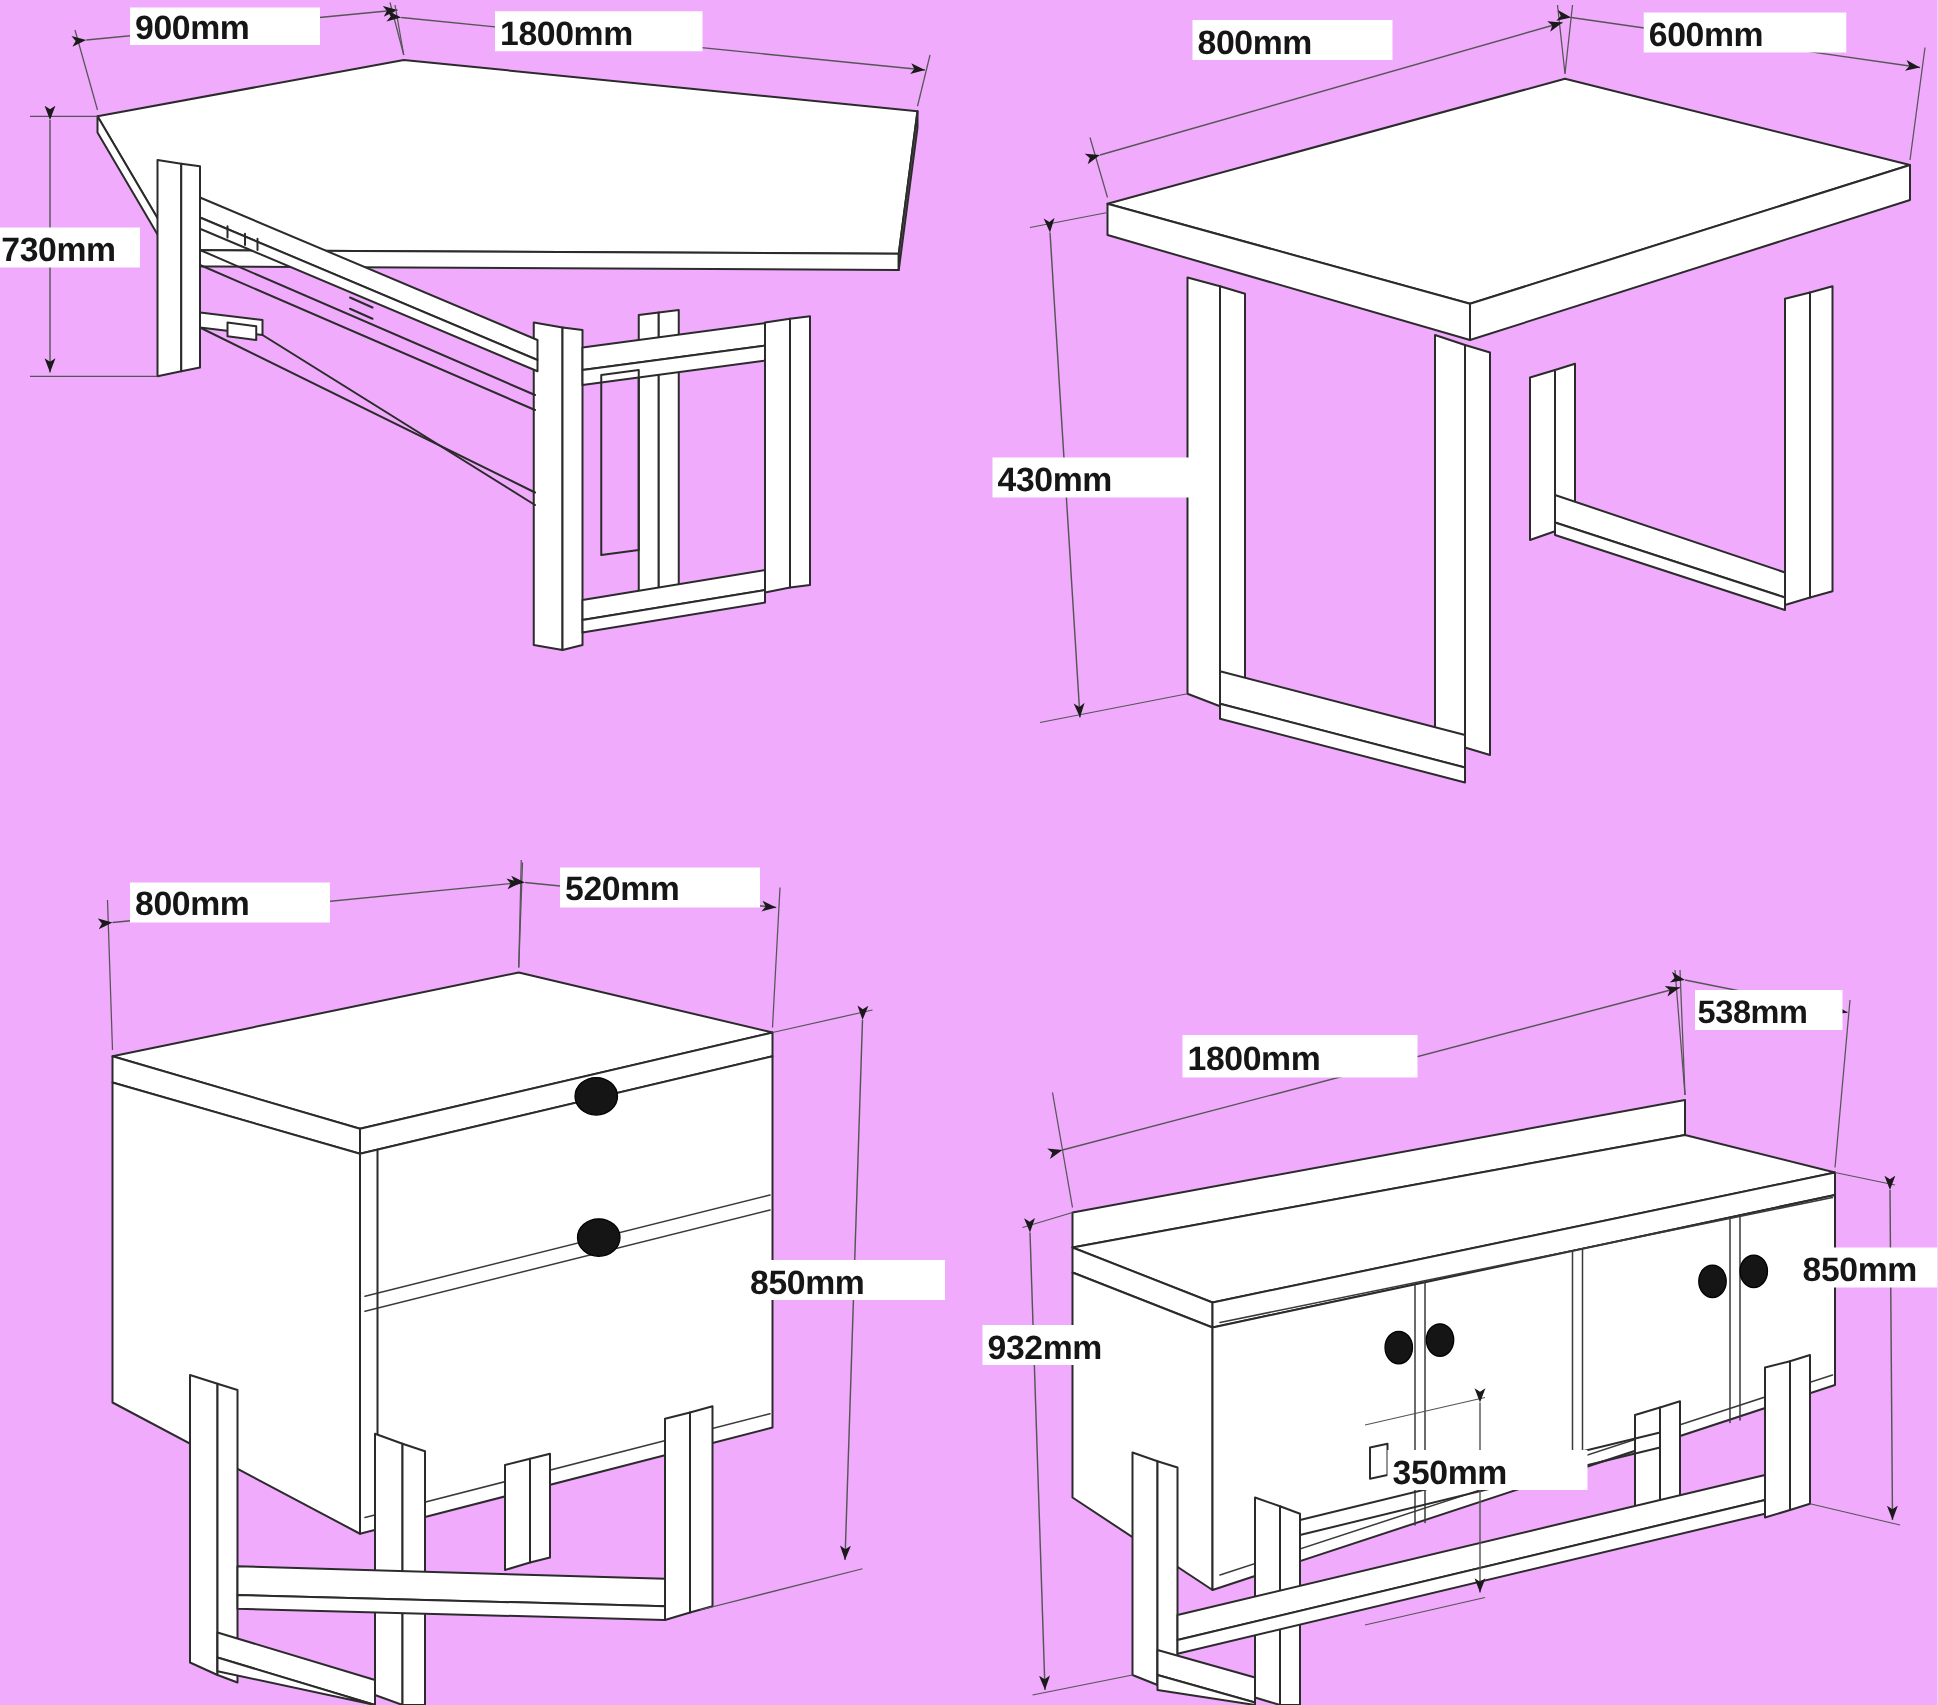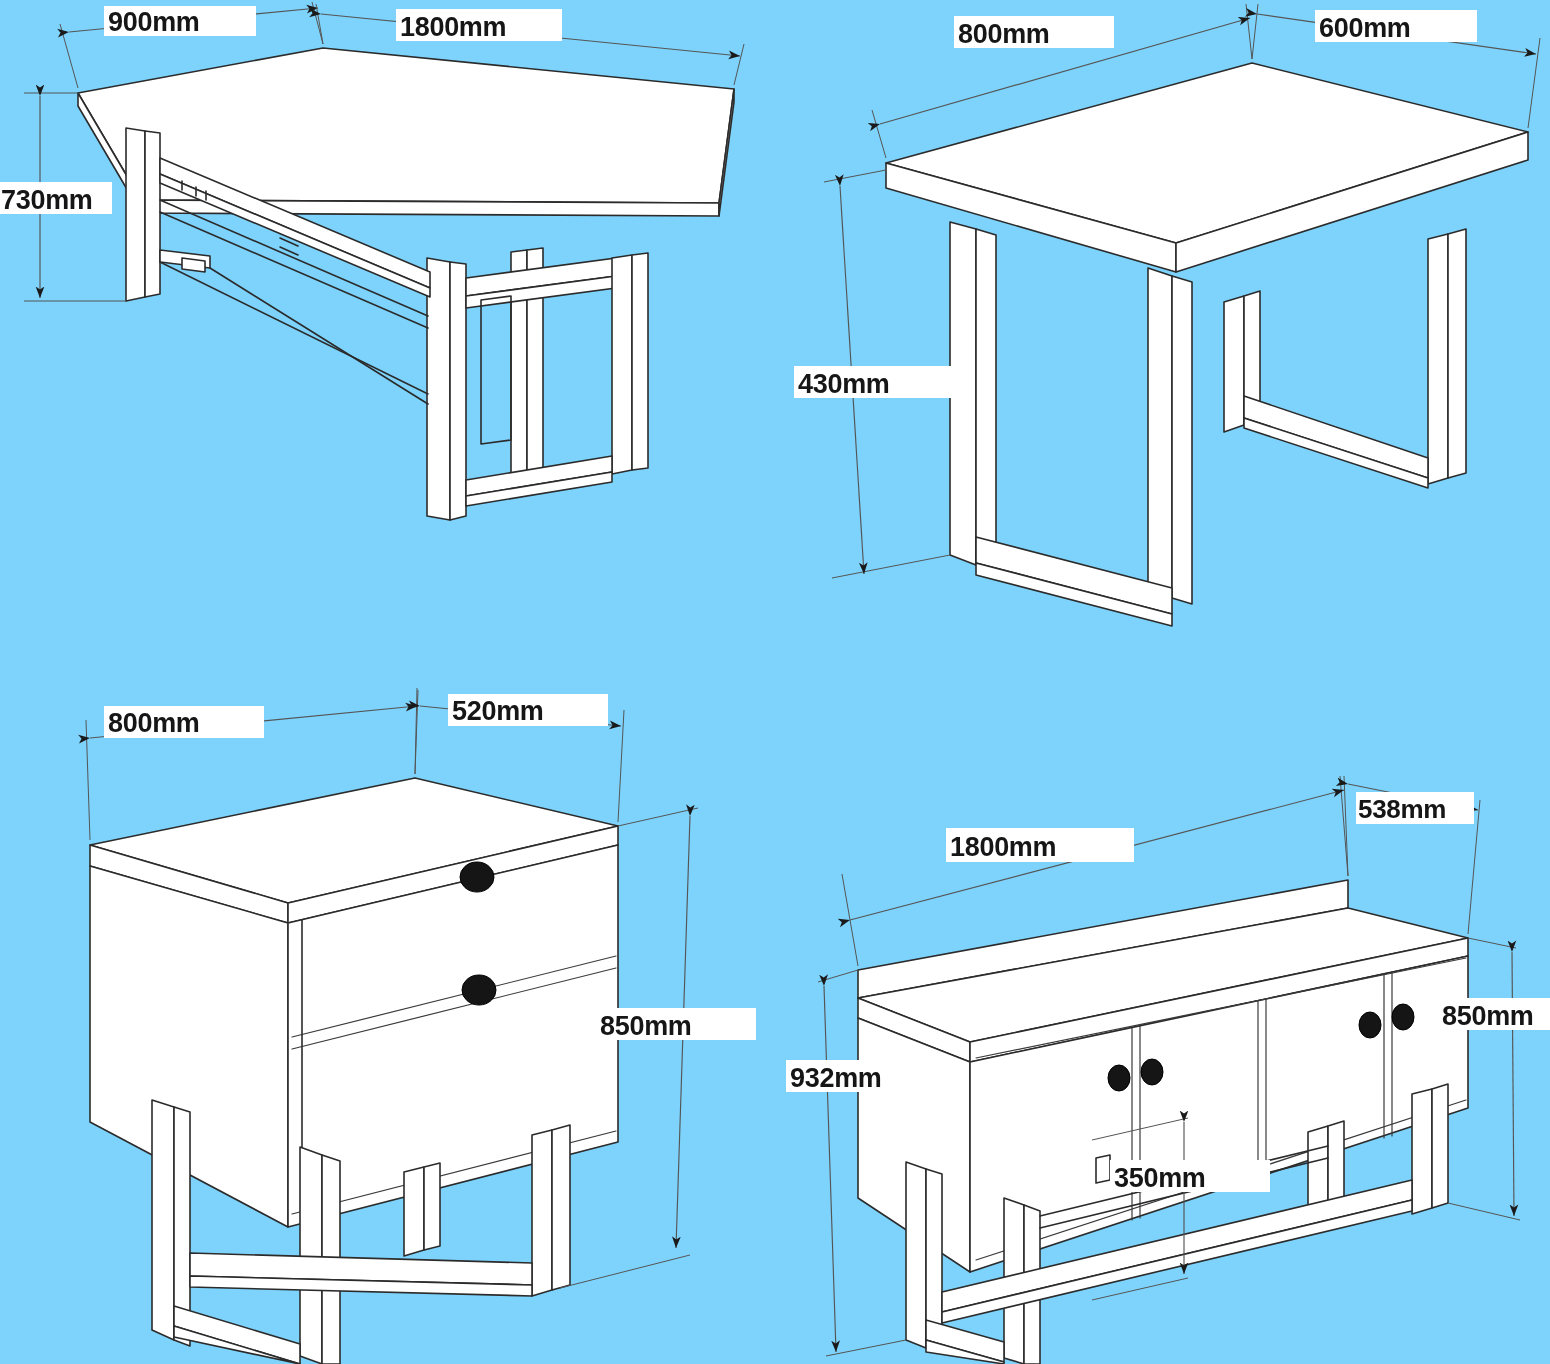--- a/index.html
+++ b/index.html
@@ -10,21 +10,21 @@
   body {
     width: 1550px;
     height: 1364px;
     font-family: "Liberation Sans", sans-serif;
     overflow: hidden;
   }
   #sheet {
     position: relative;
     width: 1550px;
     height: 1364px;
-    background: #7dd3fc;
+    background: #f0abfc;
   }
   .quad {
     position: absolute;
   }
   #quad-desk      { left: 0px;   top: 0px;    width: 780px; height: 680px; }
   #quad-coffee    { left: 780px; top: 0px;    width: 770px; height: 680px; }
   #quad-nightstand{ left: 0px;   top: 680px;  width: 780px; height: 684px; }
   #quad-sideboard { left: 780px; top: 680px;  width: 770px; height: 684px; }
 
   svg { display: block; }

